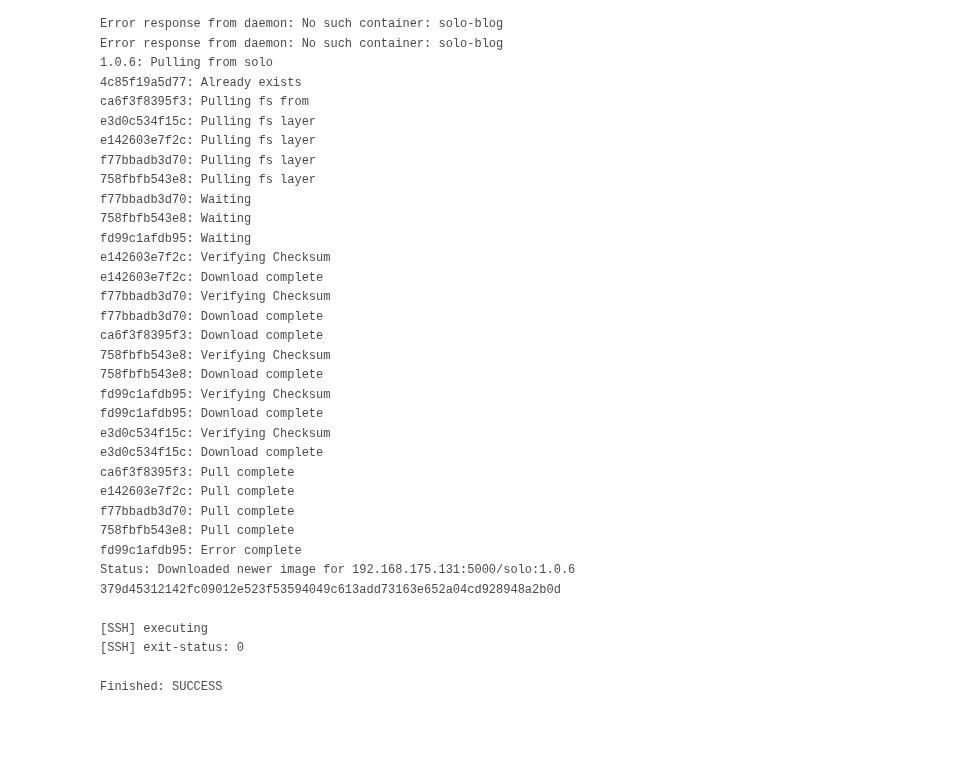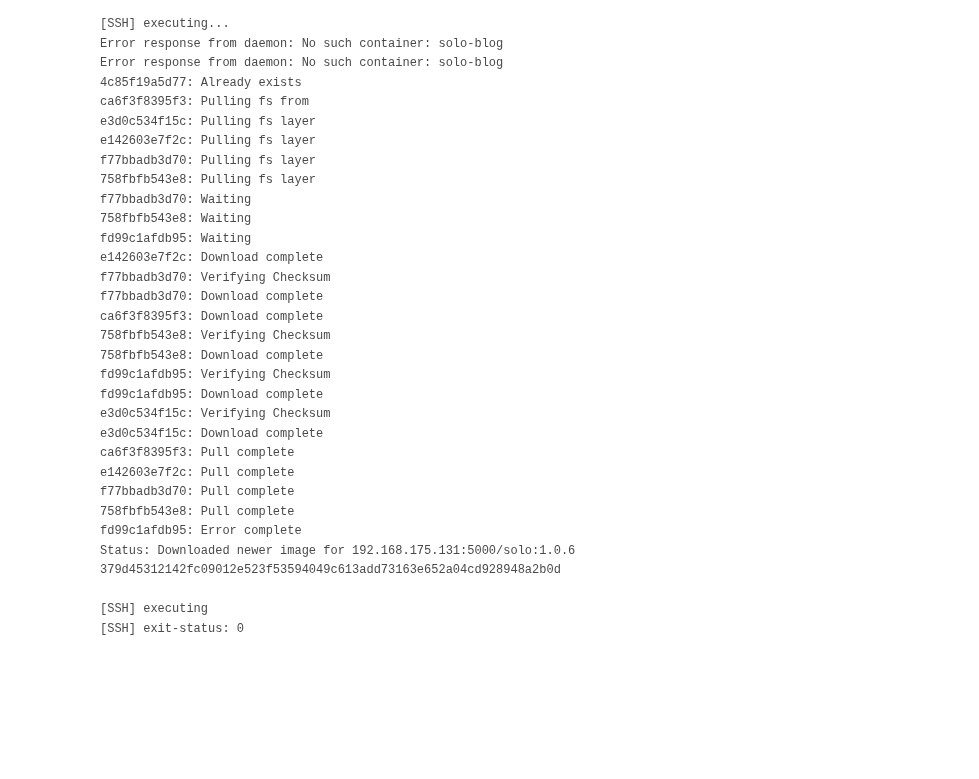--- a/index.html
+++ b/index.html
@@ -21,32 +21,33 @@
       display: block;
     }
     .blank-line {
       height: 19.5px;
     }
   </style>
 </head>
 <body>
 
 <div id="console-output">
-    <span class="log-line">[SSH] executing...</span>
     <span class="log-line">Error response from daemon: No such container: solo-blog</span>
     <span class="log-line">Error response from daemon: No such container: solo-blog</span>
+    <span class="log-line">1.0.6: Pulling from solo</span>
     <span class="log-line">4c85f19a5d77: Already exists</span>
     <span class="log-line">ca6f3f8395f3: Pulling fs from</span>
     <span class="log-line">e3d0c534f15c: Pulling fs layer</span>
     <span class="log-line">e142603e7f2c: Pulling fs layer</span>
     <span class="log-line">f77bbadb3d70: Pulling fs layer</span>
     <span class="log-line">758fbfb543e8: Pulling fs layer</span>
     <span class="log-line">f77bbadb3d70: Waiting</span>
     <span class="log-line">758fbfb543e8: Waiting</span>
     <span class="log-line">fd99c1afdb95: Waiting</span>
+    <span class="log-line">e142603e7f2c: Verifying Checksum</span>
     <span class="log-line">e142603e7f2c: Download complete</span>
     <span class="log-line">f77bbadb3d70: Verifying Checksum</span>
     <span class="log-line">f77bbadb3d70: Download complete</span>
     <span class="log-line">ca6f3f8395f3: Download complete</span>
     <span class="log-line">758fbfb543e8: Verifying Checksum</span>
     <span class="log-line">758fbfb543e8: Download complete</span>
     <span class="log-line">fd99c1afdb95: Verifying Checksum</span>
     <span class="log-line">fd99c1afdb95: Download complete</span>
     <span class="log-line">e3d0c534f15c: Verifying Checksum</span>
     <span class="log-line">e3d0c534f15c: Download complete</span>
@@ -54,13 +55,14 @@
     <span class="log-line">e142603e7f2c: Pull complete</span>
     <span class="log-line">f77bbadb3d70: Pull complete</span>
     <span class="log-line">758fbfb543e8: Pull complete</span>
     <span class="log-line">fd99c1afdb95: Error complete</span>
     <span class="log-line">Status: Downloaded newer image for 192.168.175.131:5000/solo:1.0.6</span>
     <span class="log-line">379d45312142fc09012e523f53594049c613add73163e652a04cd928948a2b0d</span>
     <span class="log-line blank-line"></span>
     <span class="log-line">[SSH] executing</span>
     <span class="log-line">[SSH] exit-status: 0</span>
     <span class="log-line blank-line"></span>
+    <span class="log-line">Finished: SUCCESS</span>
   </div>
 
 </body></html>

